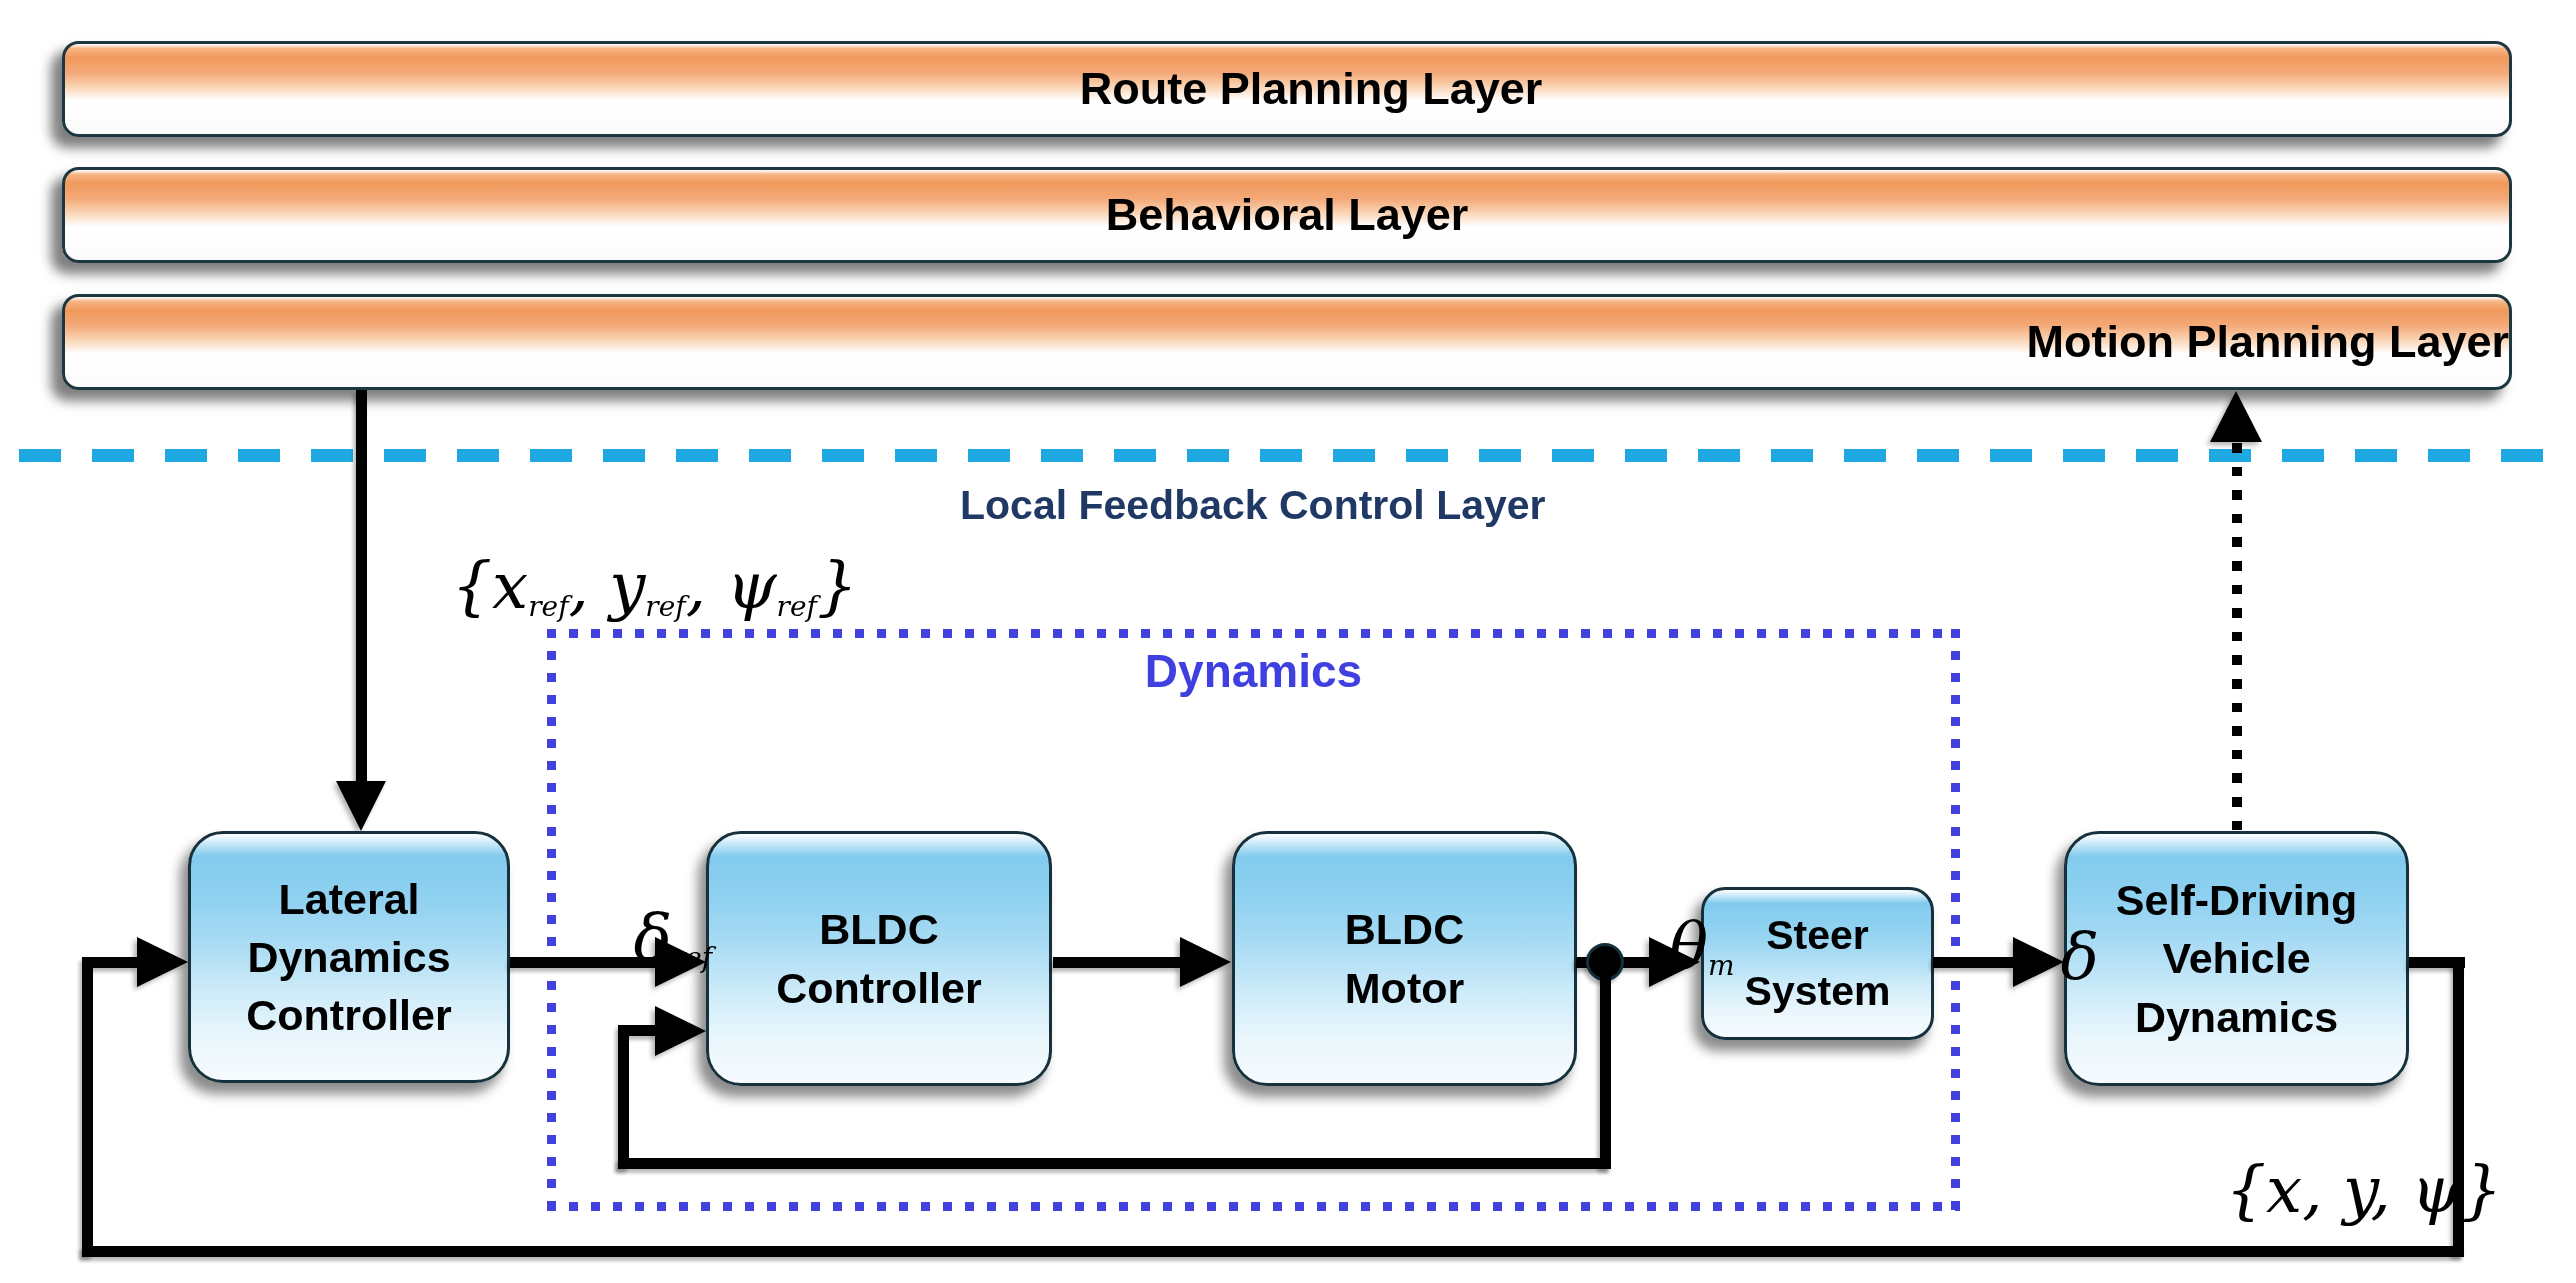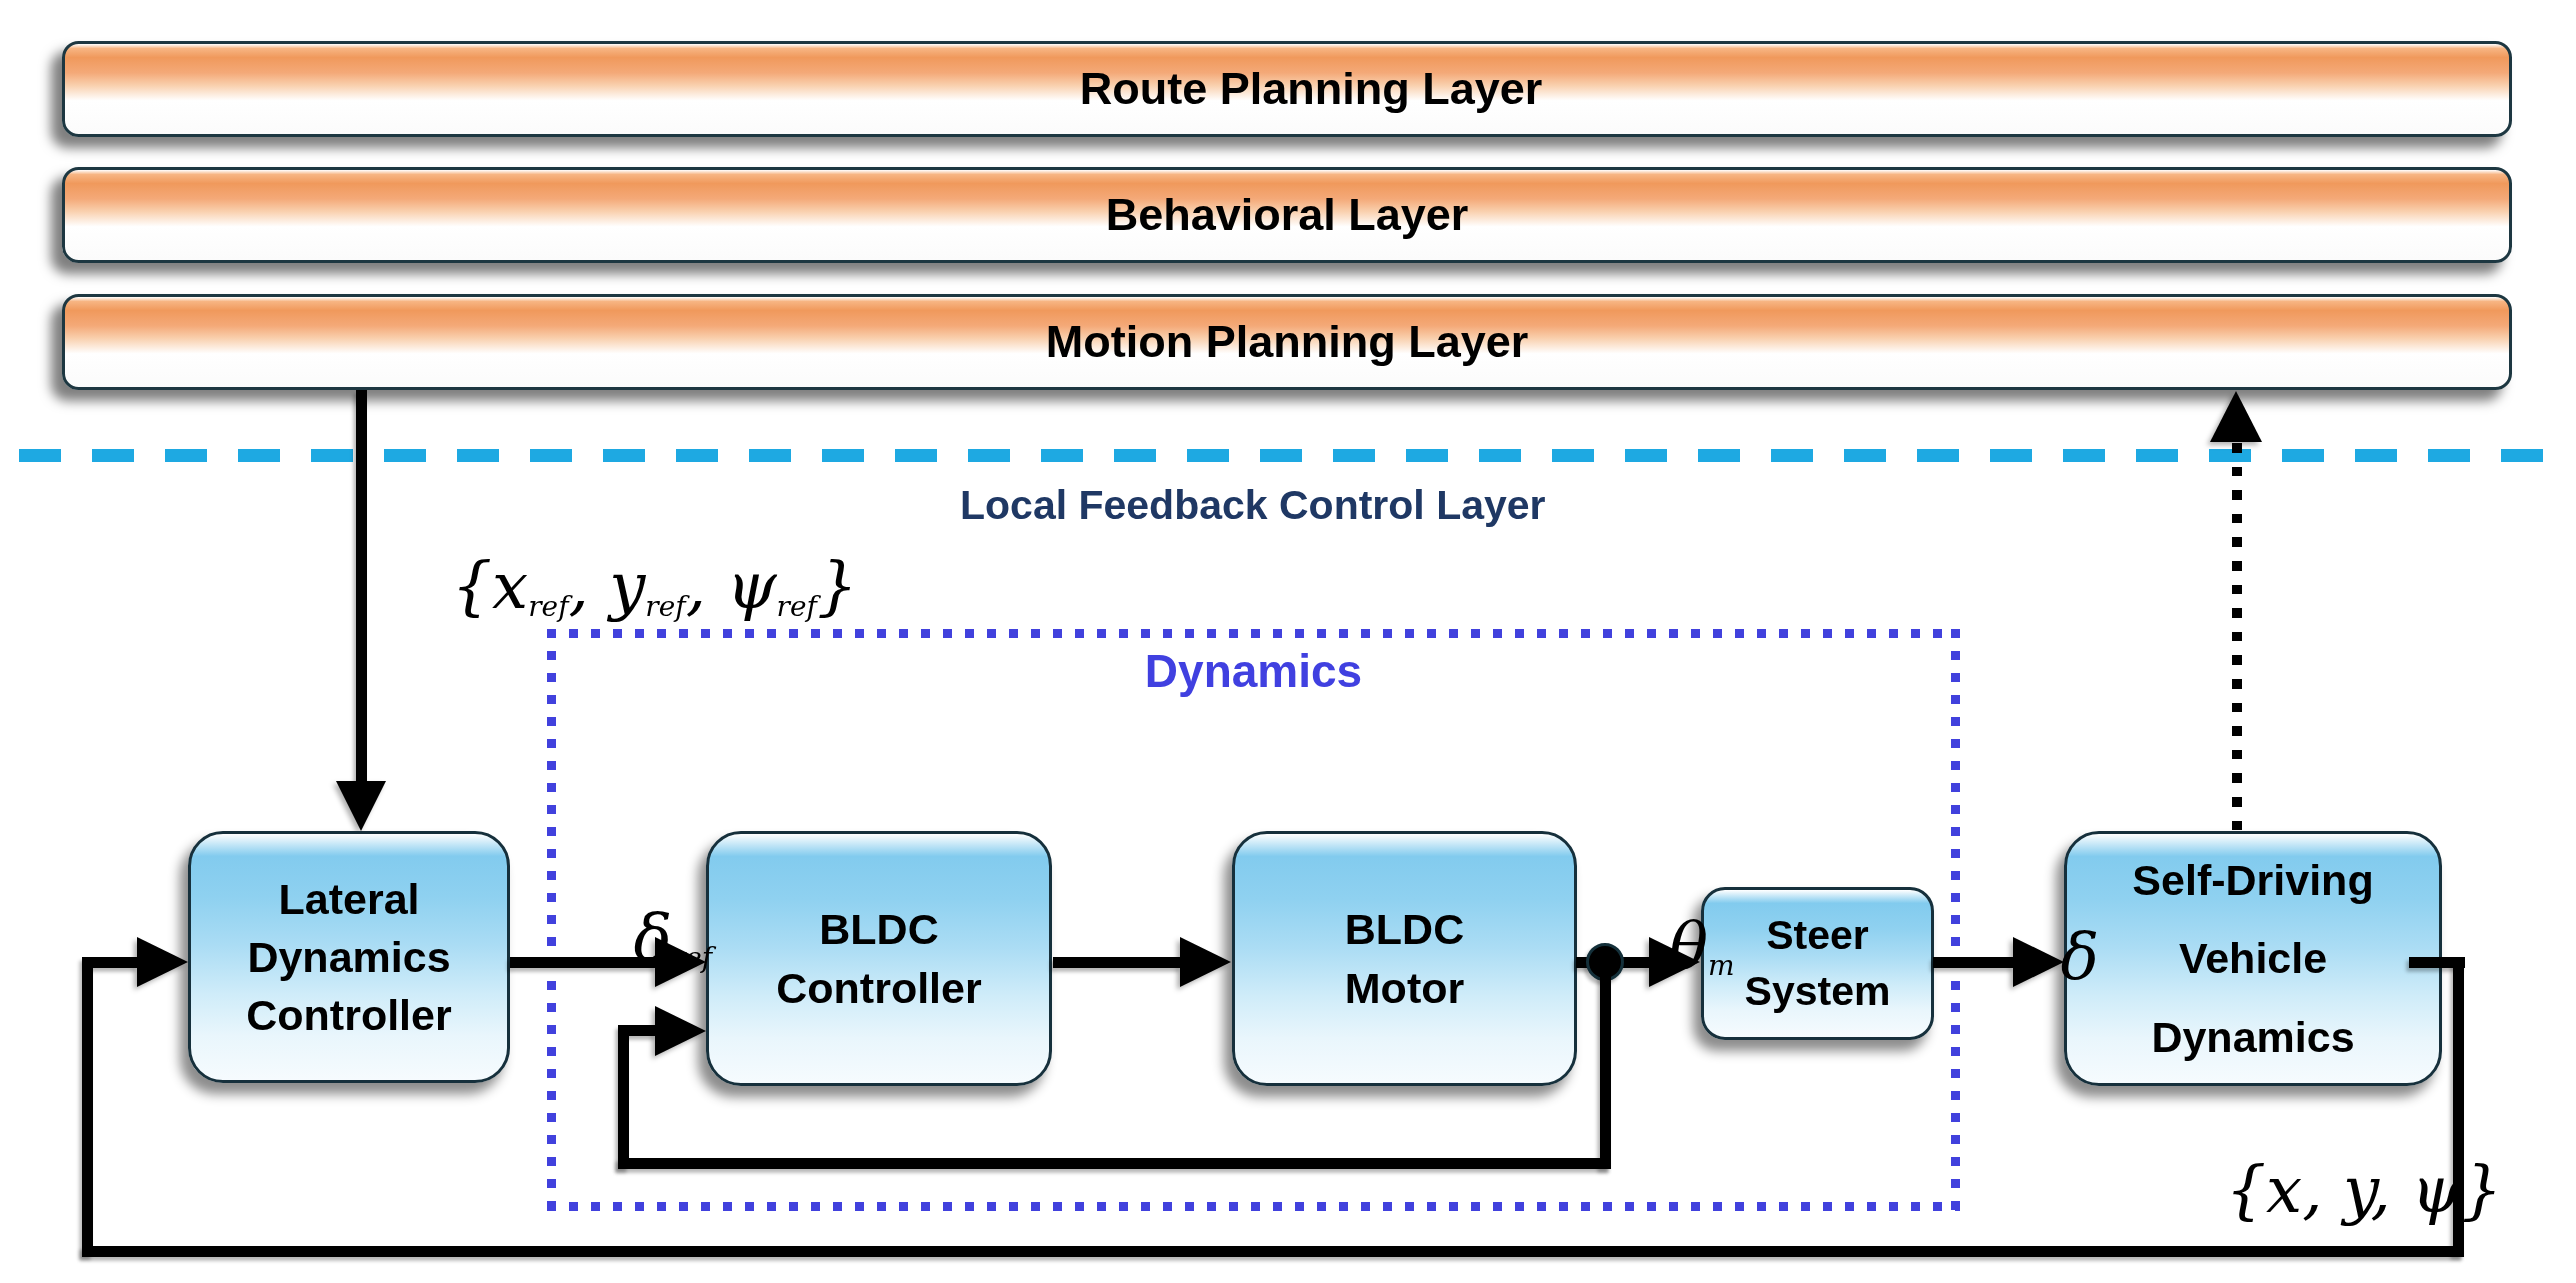--- a/index.html
+++ b/index.html
@@ -86,21 +86,21 @@
 <body>
 
 <div class="canvas">
 
   <div class="bar" style="top:41px;padding-left:48px;">
     <span class="bar-label">Route Planning Layer</span>
   </div>
   <div class="bar" style="top:167px;">
     <span class="bar-label">Behavioral Layer</span>
   </div>
-  <div class="bar" style="top:294px;">
+  <div class="bar" style="top:294px;justify-content:flex-end;">
     <span class="bar-label">Motion Planning Layer</span>
   </div>
 
   <div class="divider"></div>
 
   <div class="lfc-label">Local Feedback Control Layer</div>
 
   <div class="math" style="left:370px;top:490px;">
     <span>{</span><span>x</span><span class="sub">ref</span><span>, </span><span>y</span><span class="sub">ref</span><span>, </span><span>ψ</span><span class="sub">ref</span><span>}</span>
   </div>
@@ -133,21 +133,21 @@
   <div class="block" style="left:1232px;top:831px;width:345px;height:255px;">
     <div class="bline">BLDC</div>
     <div class="bline">Motor</div>
   </div>
 
   <div class="block small" style="left:1701px;top:887px;width:233px;height:153px;">
     <div class="bline">Steer</div>
     <div class="bline">System</div>
   </div>
 
-  <div class="block" style="left:2064px;top:831px;width:378px;height:255px;gap:20px;">
+  <div class="block" style="left:2064px;top:831px;width:345px;height:255px;">
     <div class="bline">Self-Driving</div>
     <div class="bline">Vehicle</div>
     <div class="bline">Dynamics</div>
   </div>
 
   <div class="hline" style="left:510px;top:957px;width:147px;"></div>
   <div class="head right" style="left:655px;top:937px;"></div>
 
   <div class="hline" style="left:1053px;top:957px;width:129px;"></div>
   <div class="head right" style="left:1180px;top:937px;"></div>

